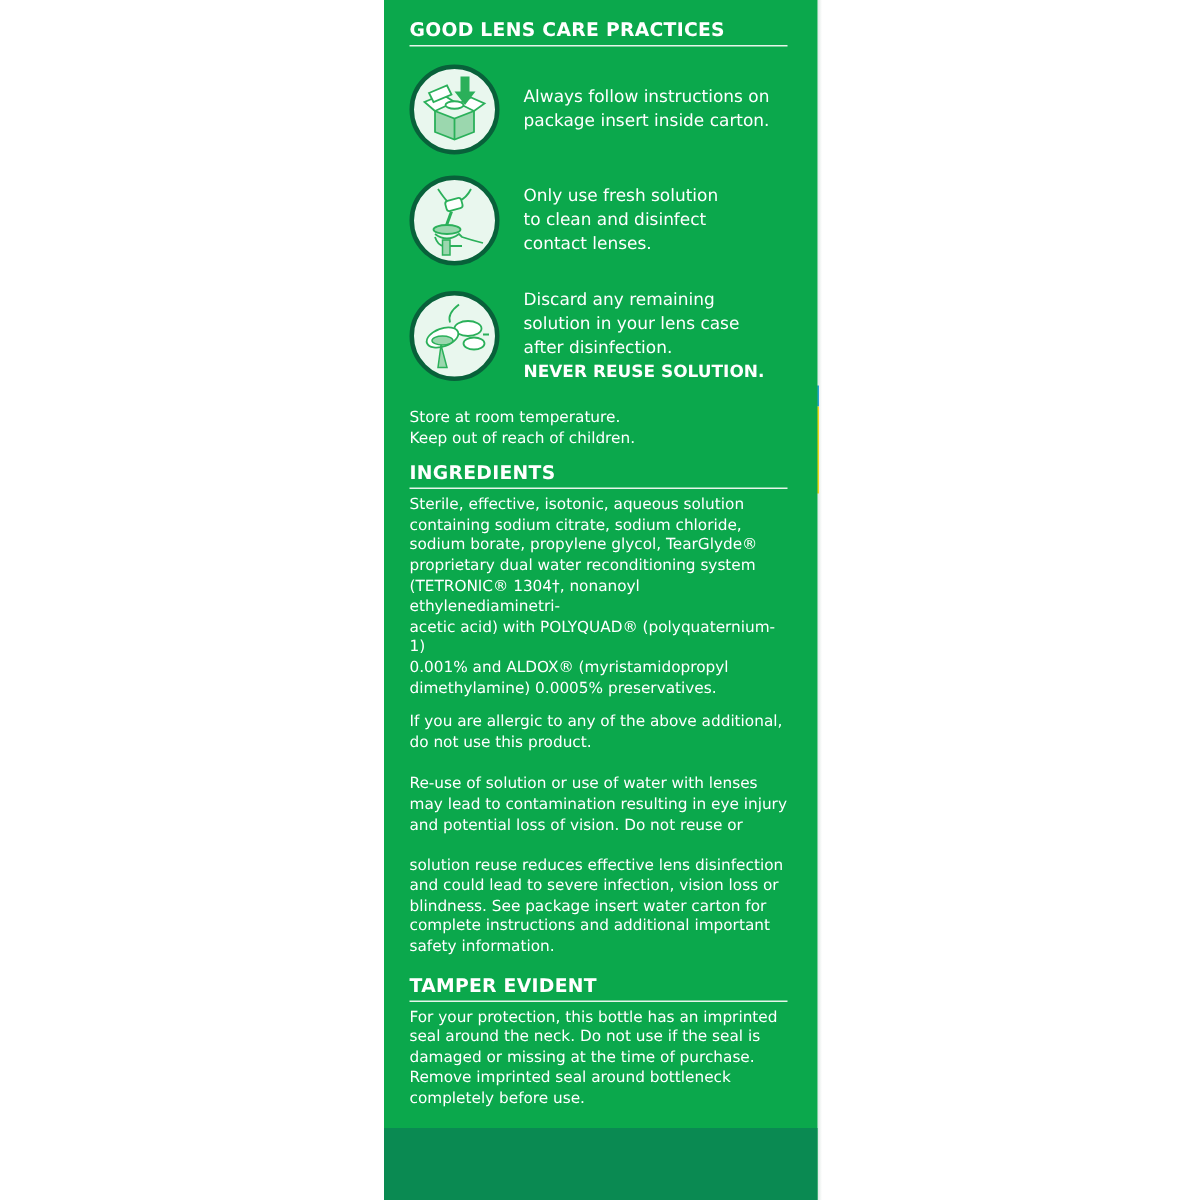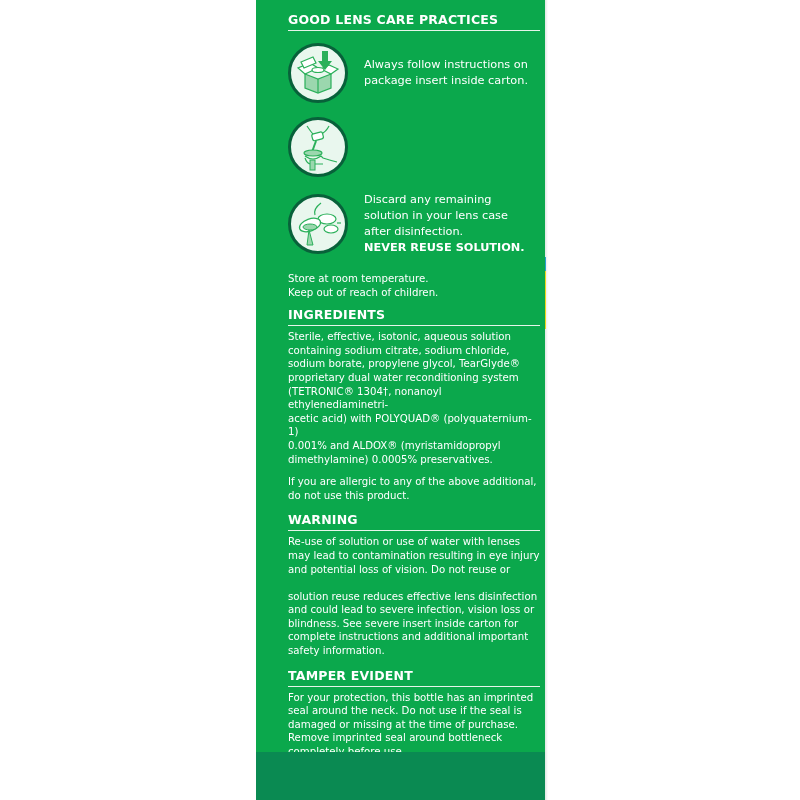--- a/index.html
+++ b/index.html
@@ -18,21 +18,21 @@
   .side-shadow {
     position: absolute; left: 545px; top: 0; width: 3px; height: 800px;
     background: linear-gradient(to right, #dfe7e3, #ffffff);
   }
   .edge-strip-blue {
     position: absolute; left: 542px; top: 257px; width: 4px; height: 14px; background: #2a9fd0;
   }
   .edge-strip-yellow {
     position: absolute; left: 542px; top: 271px; width: 4px; height: 58px; background: #f2d61c;
   }
-  .content { position: absolute; left: 32px; top: 12px; width: 252px; }
+  .content { position: absolute; left: 17px; top: 12px; width: 252px; }
   .section-title {
     font-family: "DejaVu Sans", sans-serif; font-weight: bold;
     font-size: 12.5px; letter-spacing: 0.2px; line-height: 16px;
     padding-bottom: 2px; border-bottom: 1.5px solid #e6f5ea; margin: 0;
   }
   .practice { display: flex; align-items: center; height: 74px; }
   .practice .icon {
     flex: 0 0 auto; width: 60px; height: 60px; border-radius: 50%;
     background: #e9f7ee; border: 3px solid #08613a; box-sizing: border-box;
     display: flex; align-items: center; justify-content: center; margin-left: 0;
@@ -82,20 +82,25 @@
         <svg width="50" height="50" viewBox="0 0 50 50">
           <path d="M14 4 Q18 10 20 12 M36 4 Q33 10 28 12" stroke="#2bb05a" stroke-width="1.2" fill="none"></path>
           <rect x="19" y="11" width="11" height="7" rx="2" fill="#ffffff" stroke="#2bb05a" stroke-width="1.2" transform="rotate(-15 24 14)"></rect>
           <line x1="23" y1="19" x2="19" y2="30" stroke="#2bb05a" stroke-width="2"></line>
           <ellipse cx="20" cy="31" rx="9" ry="3" fill="#9bd7ae" stroke="#2bb05a" stroke-width="1.2"></ellipse>
           <path d="M12 34 Q20 40 28 34 L30 36 Q36 38 44 40" stroke="#2bb05a" stroke-width="1.2" fill="none"></path>
           <path d="M12 36 Q14 42 18 42 L30 42" stroke="#2bb05a" stroke-width="1.2" fill="none"></path>
           <rect x="17" y="38" width="5" height="10" fill="#9bd7ae" stroke="#2bb05a" stroke-width="1"></rect>
         </svg>
       </div>
+      <div class="text">
+        <span>Only use fresh solution</span><br>
+        <span>to clean and disinfect</span><br>
+        <span>contact lenses.</span>
+      </div>
     </div>
 
     <div class="practice" style="height:80px">
       <div class="icon">
         <svg width="50" height="50" viewBox="0 0 50 50">
           <path d="M28 4 Q20 10 22 16" stroke="#2bb05a" stroke-width="1.2" fill="none"></path>
           <ellipse cx="34" cy="20" rx="9" ry="5" fill="#ffffff" stroke="#2bb05a" stroke-width="1.2"></ellipse>
           <ellipse cx="38" cy="30" rx="7" ry="4" fill="#ffffff" stroke="#2bb05a" stroke-width="1.2"></ellipse>
           <path d="M44 24 L48 24" stroke="#2bb05a" stroke-width="1.2"></path>
           <ellipse cx="17" cy="26" rx="11" ry="6" fill="#ffffff" stroke="#2bb05a" stroke-width="1.2" transform="rotate(-20 17 26)"></ellipse>
@@ -133,30 +138,29 @@
       <span>dimethylamine) 0.0005% preservatives.</span>
     </p>
     <div class="gap-m"></div>
     <p class="body-text">
       <span>If you are allergic to any of the above additional,</span><br>
       <span>do not use this product.</span>
     </p>
 
     <div style="height:10px"></div>
 
-    <h2 class="section-title">WARNING</h2>
     <div class="gap-s"></div>
     <p class="body-text">
       <span>Re-use of solution or use of water with lenses</span><br>
       <span>may lead to contamination resulting in eye injury</span><br>
       <span>and potential loss of vision. Do not reuse or</span><br>
       <br>
       <span>solution reuse reduces effective lens disinfection</span><br>
       <span>and could lead to severe infection, vision loss or</span><br>
-      <span>blindness. See severe insert inside carton for</span><br>
+      <span>blindness. See package insert water carton for</span><br>
       <span>complete instructions and additional important</span><br>
       <span>safety information.</span>
     </p>
 
     <div style="height:10px"></div>
 
     <h2 class="section-title">TAMPER EVIDENT</h2>
     <div class="gap-s"></div>
     <p class="body-text">
       <span>For your protection, this bottle has an imprinted</span><br>

